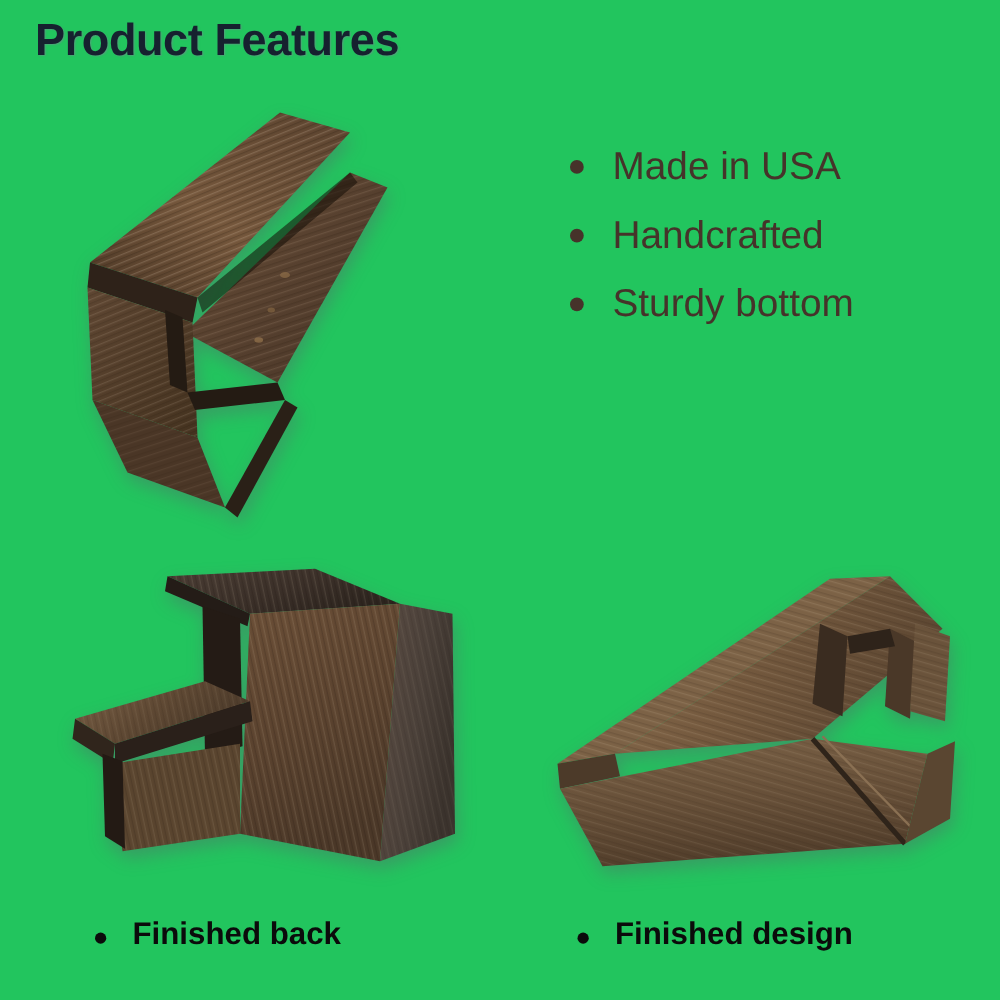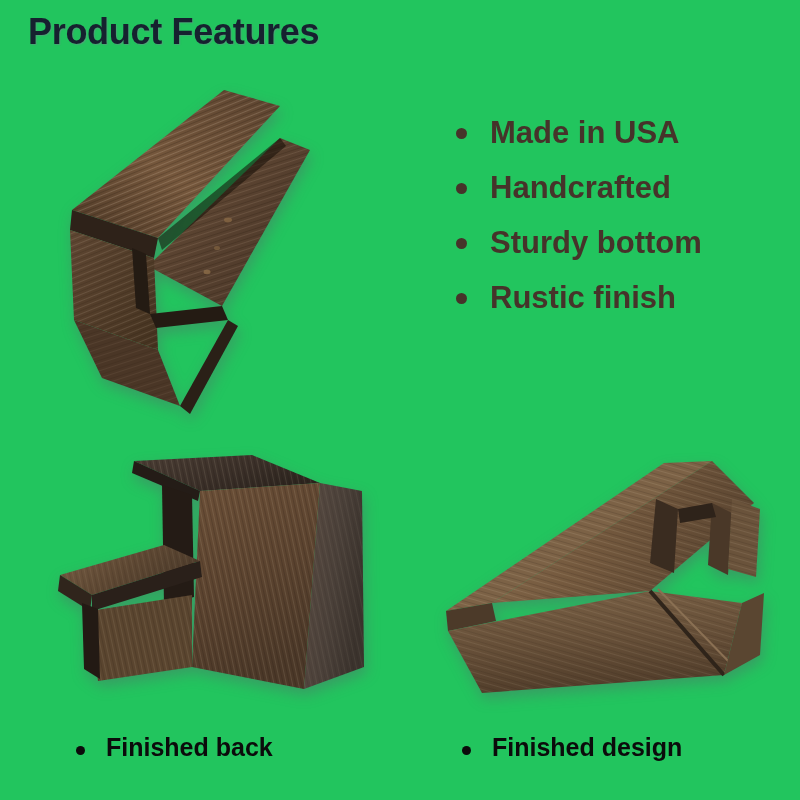--- a/index.html
+++ b/index.html
@@ -43,21 +43,21 @@
     list-style: none;
     margin: 0;
     padding: 0;
   }
   .feature-item {
     position: relative;
     height: 55px;
     line-height: 46px;
     padding-left: 38px;
     font-size: 31px;
-    font-weight: bold;
+    font-weight: normal;
     color: #46332a;
     white-space: nowrap;
   }
   .feature-bullet {
     position: absolute;
     left: 4px;
     top: 18px;
     width: 11px;
     height: 11px;
     border-radius: 50%;
@@ -168,24 +168,20 @@
       <span>Made in USA</span>
     </li>
     <li class="feature-item">
       <span class="feature-bullet"></span>
       <span>Handcrafted</span>
     </li>
     <li class="feature-item">
       <span class="feature-bullet"></span>
       <span>Sturdy bottom</span>
     </li>
-    <li class="feature-item">
-      <span class="feature-bullet"></span>
-      <span>Rustic finish</span>
-    </li>
   </ul>
 
   <div class="photo shade-drop" id="photo-bottom-left">
     <svg class="stage" viewBox="0 0 330 268" width="330" height="268">
       <defs>
         <linearGradient id="blSide" x1="0" y1="0" x2="1" y2="0.4">
           <stop offset="0%" stop-color="#5a4c43"></stop>
           <stop offset="60%" stop-color="#4a4039"></stop>
           <stop offset="100%" stop-color="#3b332d"></stop>
         </linearGradient>

